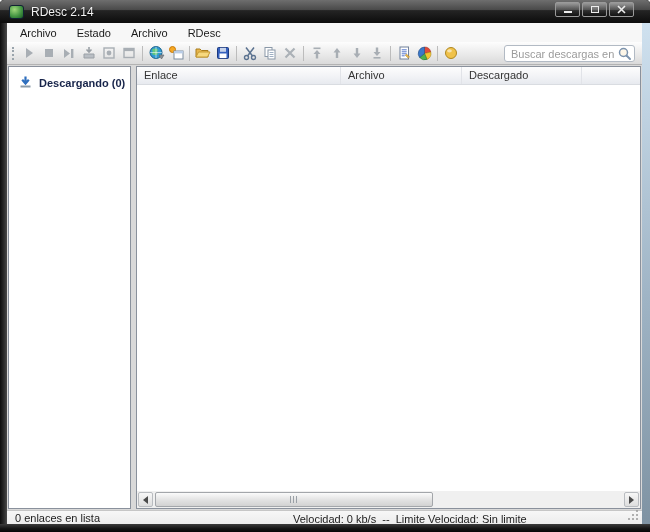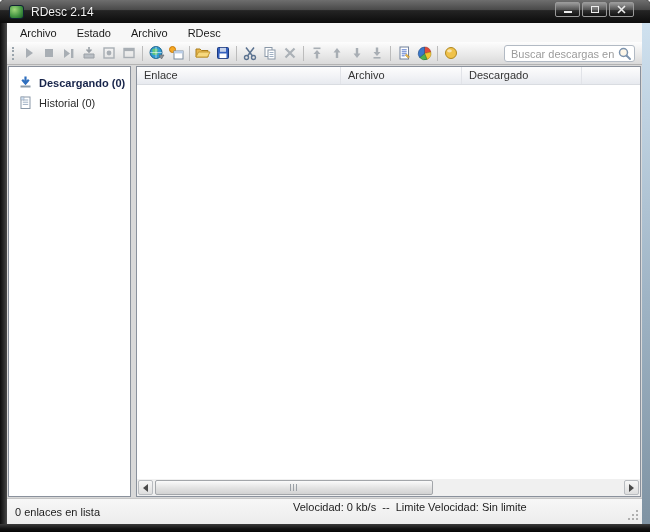--- a/index.html
+++ b/index.html
@@ -73,21 +73,21 @@
   .tri-left  { width:0; height:0; border:4px solid transparent; border-right:5px solid #4a4a4a; margin-right:4px; }
   .tri-right { width:0; height:0; border:4px solid transparent; border-left:5px solid #4a4a4a; margin-left:4px; }
   .scroll-track { flex:1 1 auto; position:relative; margin:0 1px; }
   .scroll-thumb { position:absolute; left:1px; top:0; bottom:0; width:278px;
     background:linear-gradient(#fbfbfb,#e2e2e2 55%,#d2d2d2); border:1px solid #a3a6aa; border-radius:2px;
     display:flex; align-items:center; justify-content:center; }
   .thumb-grip { width:9px; height:7px;
     background:repeating-linear-gradient(90deg,#9aa0a6 0 1px,transparent 1px 3px); }
 
   
-  .statusbar { height:26px; flex:0 0 auto; position:relative;
+  .statusbar { height:14px; flex:0 0 auto; position:relative;
     background:linear-gradient(#f7f7f7,#ececec); border-top:1px solid #c6c6c6;
     display:flex; align-items:center; padding-left:8px; font-size:11px; color:#1d1d1d; }
   .status-right { position:absolute; left:286px; top:2px; white-space:pre; }
   .resize-grip { position:absolute; right:3px; bottom:3px; }
 </style>
 </head>
 <body>
 
 <div class="window">
 
@@ -279,28 +279,20 @@
 
     <div class="main">
 
       <div class="sidebar">
         <div class="side-item selected">
           <svg class="icon16" width="15" height="15">
             <path d="M7.5 1.5 V7 M4.2 4.8 L7.5 8.5 L10.8 4.8" stroke="#2f6fbe" stroke-width="2.2" fill="none"></path>
             <rect x="2.5" y="10.5" width="10" height="2" fill="#8a9aa8"></rect>
           </svg>
           <span class="side-label">Descargando (0)</span>
-        </div>
-        <div class="side-item">
-          <svg class="icon16" width="15" height="15">
-            <rect x="3" y="2" width="9" height="11.5" fill="#fff" stroke="#8a98a8"></rect>
-            <path d="M4.8 5 h5.4 M4.8 7.2 h5.4 M4.8 9.4 h5.4" stroke="#9fb0c4"></path>
-            <rect x="3" y="2" width="3" height="3" fill="#cfe0f2" stroke="#8a98a8" stroke-width=".5"></rect>
-          </svg>
-          <span class="side-label">Historial (0)</span>
         </div>
       </div>
 
       <div class="splitter"></div>
 
       <div class="content">
         <div class="thead">
           <div class="th th-enlace">Enlace</div>
           <div class="th th-archivo">Archivo</div>
           <div class="th th-descargado">Descargado</div>

